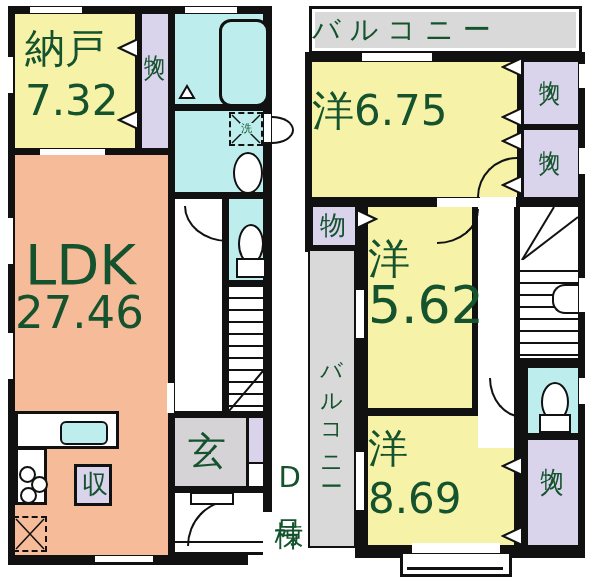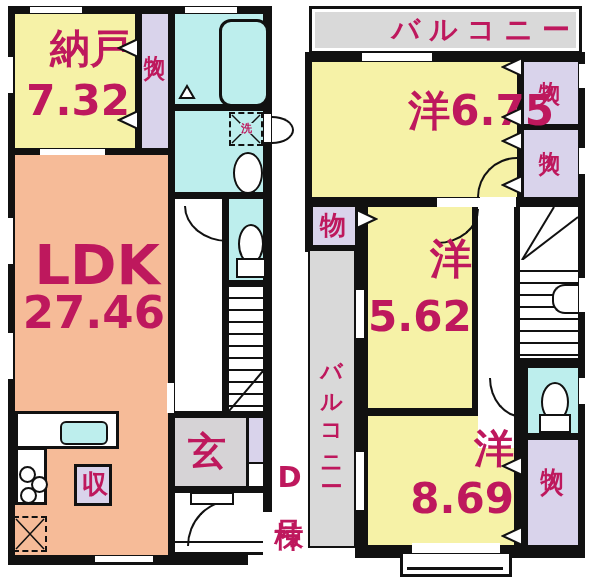--- a/index.html
+++ b/index.html
@@ -3,22 +3,22 @@
 <meta charset="utf-8">
 <style>
   html,body{margin:0;padding:0;background:#fff;}
   #plan{position:relative;width:600px;height:582px;background:#fff;overflow:hidden;
         font-family:"DejaVu Sans","Liberation Sans",sans-serif;color:#141414;}
   .base{position:absolute;background:var(--wall,#111);z-index:0;}
   .room{position:absolute;z-index:1;}
   .slit{position:absolute;background:#fff;z-index:2;}
   .fix{position:absolute;z-index:3;}
   .tri{position:absolute;z-index:4;}
-  .lbl{position:absolute;z-index:3;font-weight:bold;text-align:right;line-height:1.02;
-       white-space:nowrap;color:#be185d;}
+  .lbl{position:absolute;z-index:3;font-weight:normal;text-align:left;line-height:1.02;
+       white-space:nowrap;color:#14532d;}
   .yellow{background:var(--room_yellow,#f6f2a7);}
   .salmon{background:var(--room_salmon,#f6bb98);}
   .cyan{background:var(--wet_cyan,#bdeeed);}
   .lav{background:var(--closet_lavender,#d9d3eb);}
   .gray{background:var(--balcony_gray,#d9d9d9);}
   .egray{background:var(--entry_gray,#d6d3d6);}
   .vtext{writing-mode:vertical-rl;}
   .upright{text-orientation:upright;}
   .arc{position:absolute;z-index:3;background:transparent;}
   .arc-bl{border-left:2px solid #111;border-bottom:2px solid #111;border-bottom-left-radius:100%;}
@@ -179,25 +179,25 @@
   <svg class="tri" style="left:356px;top:209px;" width="22" height="20">
       <polygon points="1,1 20,10 1,19" fill="#fff" stroke="#111" stroke-width="2"></polygon>
     </svg>
   <svg class="tri" style="left:501px;top:456px;" width="22" height="20">
       <polygon points="21,1 2,10 21,19" fill="#fff" stroke="#111" stroke-width="2"></polygon>
     </svg>
   <svg class="tri" style="left:501px;top:526px;" width="22" height="20">
       <polygon points="21,1 2,10 21,19" fill="#fff" stroke="#111" stroke-width="2"></polygon>
     </svg>
 
-  <div class="lbl" style="left:312px;top:90px;width:200px;font-size:42px;padding-left:42px;">洋6.75</div>
+  <div class="lbl" style="left:312px;top:90px;width:200px;font-size:42px;">洋6.75</div>
   <div class="lbl vtext" style="left:538px;top:64px;font-size:21px;letter-spacing:3px;">物入</div>
   <div class="lbl vtext" style="left:538px;top:134px;font-size:21px;letter-spacing:3px;">物入</div>
   <div class="lbl" style="left:320px;top:212px;font-size:26px;">物</div>
   <div class="lbl" style="left:368px;top:238px;width:104px;font-size:42px;">洋</div>
-  <div class="lbl" style="left:368px;top:296px;width:84px;font-size:42px;">5.62</div>
+  <div class="lbl" style="left:368px;top:279px;width:84px;font-size:52px;">5.62</div>
   <div class="lbl" style="left:368px;top:428px;width:146px;font-size:40px;">洋</div>
   <div class="lbl" style="left:368px;top:478px;width:146px;font-size:42px;">8.69</div>
   <div class="lbl vtext" style="left:540px;top:450px;font-size:23px;letter-spacing:4px;">物入</div>
 
   <div class="lbl vtext upright" style="left:274px;top:460px;font-size:29px;z-index:5;letter-spacing:2px;">D号棟</div>
 
 </div>
 
 </body></html>

